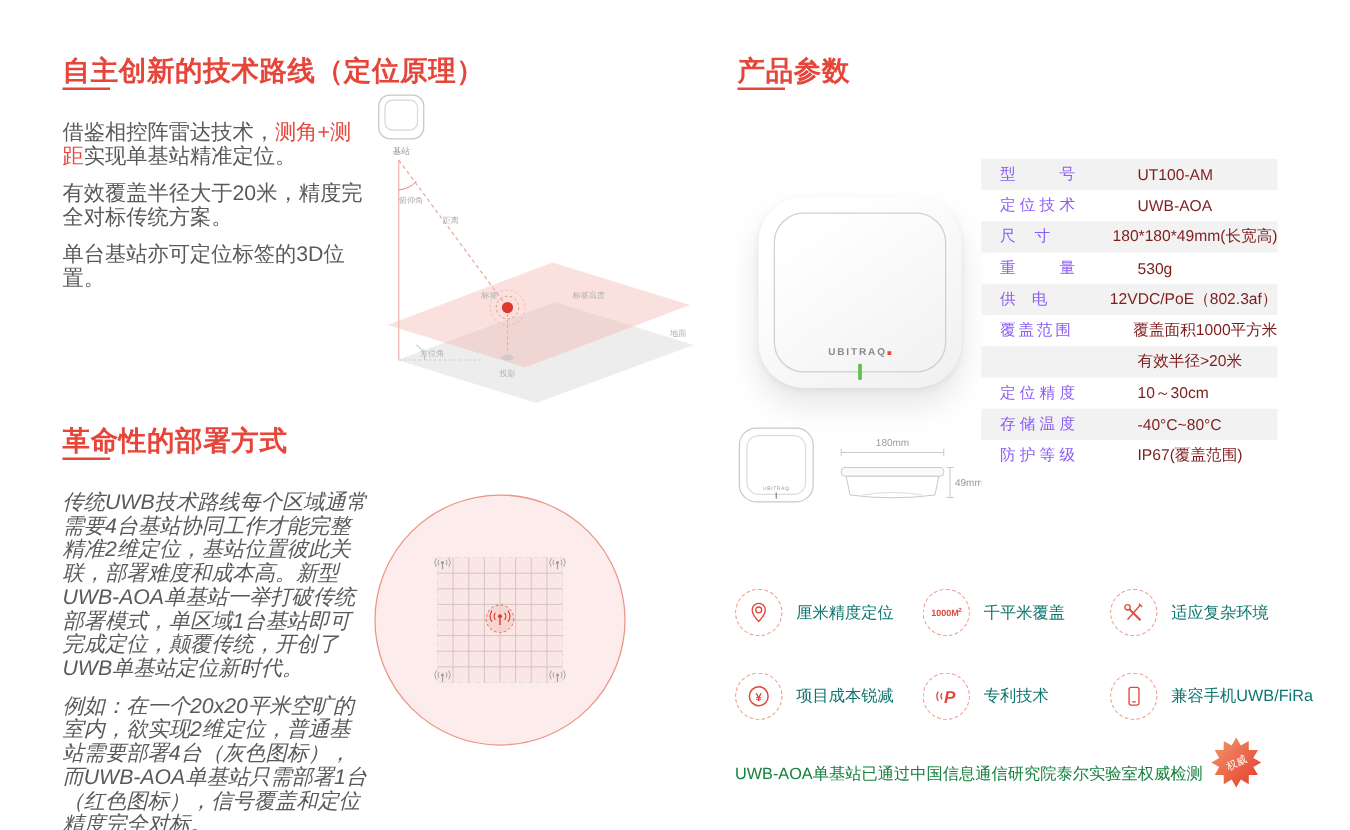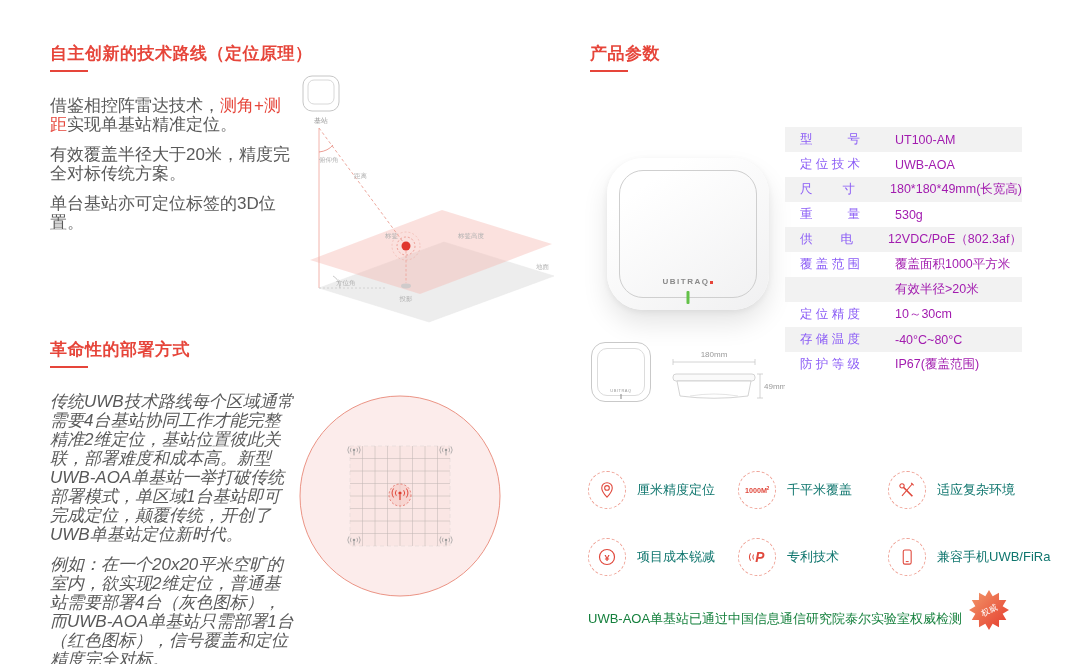--- a/index.html
+++ b/index.html
@@ -1,32 +1,32 @@
 <!DOCTYPE html>
 <html><head>
 <meta charset="utf-8">
 <style>
   * { margin:0; padding:0; box-sizing:border-box; }
   html,body { background:#fff; }
   body { font-family:"Liberation Sans","DejaVu Sans",sans-serif; }
   .page { position:relative; width:1080px; height:664px; background:#ffffff; overflow:hidden; }
 
-  .sec-title { position:absolute; font-size:17px; font-weight:bold; color:#e6453a; letter-spacing:0.5px; }
+  .sec-title { position:absolute; font-size:22px; font-weight:bold; color:#e6453a; letter-spacing:0.5px; }
   .rule { position:absolute; width:38px; height:2px; background:#e6453a; }
 
   .body-col { position:absolute; left:50px; width:245px; font-size:17px; line-height:19px; color:#595959; }
   .body-col p { margin-bottom:11px; }
   .red-inline { color:#e6453a; }
 
   
   .spec-table { position:absolute; left:785px; top:127px; width:237px; font-size:12.5px; }
   .spec-row { display:flex; align-items:center; height:25px; padding-left:15px; }
   .spec-row:nth-child(odd) { background:#f2f2f2; }
   .spec-label { display:inline-block; width:60px; color:#8b5cf6; text-align:justify; text-align-last:justify; }
-  .spec-value { display:inline-block; margin-left:35px; color:#a21caf; white-space:nowrap;text-align:right; }
+  .spec-value { display:inline-block; margin-left:50px; color:#7f1d1d; white-space:nowrap;text-align:right; }
 
   
   .device { position:absolute; left:607px; top:158px; width:162px; height:152px; border-radius:36px;
             background:linear-gradient(145deg,#ffffff 20%,#f0f0f1 100%);
             box-shadow:0 14px 26px rgba(0,0,0,.10), 0 2px 6px rgba(0,0,0,.06); }
   .device-inner { position:absolute; left:12px; top:12px; right:12px; bottom:12px; border:1px solid #cfcfcf; border-radius:24px; }
   .device-logo { position:absolute; bottom:24px; width:100%; text-align:center; font-size:8px; letter-spacing:1.5px; color:#8a8a8a; font-weight:bold; }
   .device-logo::after { content:""; display:inline-block; width:3px; height:3px; background:#e6453a; margin-left:1px; }
   .device-led { position:absolute; bottom:6px; left:50%; transform:translateX(-50%); width:3px; height:13px; background:#63c149; border-radius:1px; }
 

